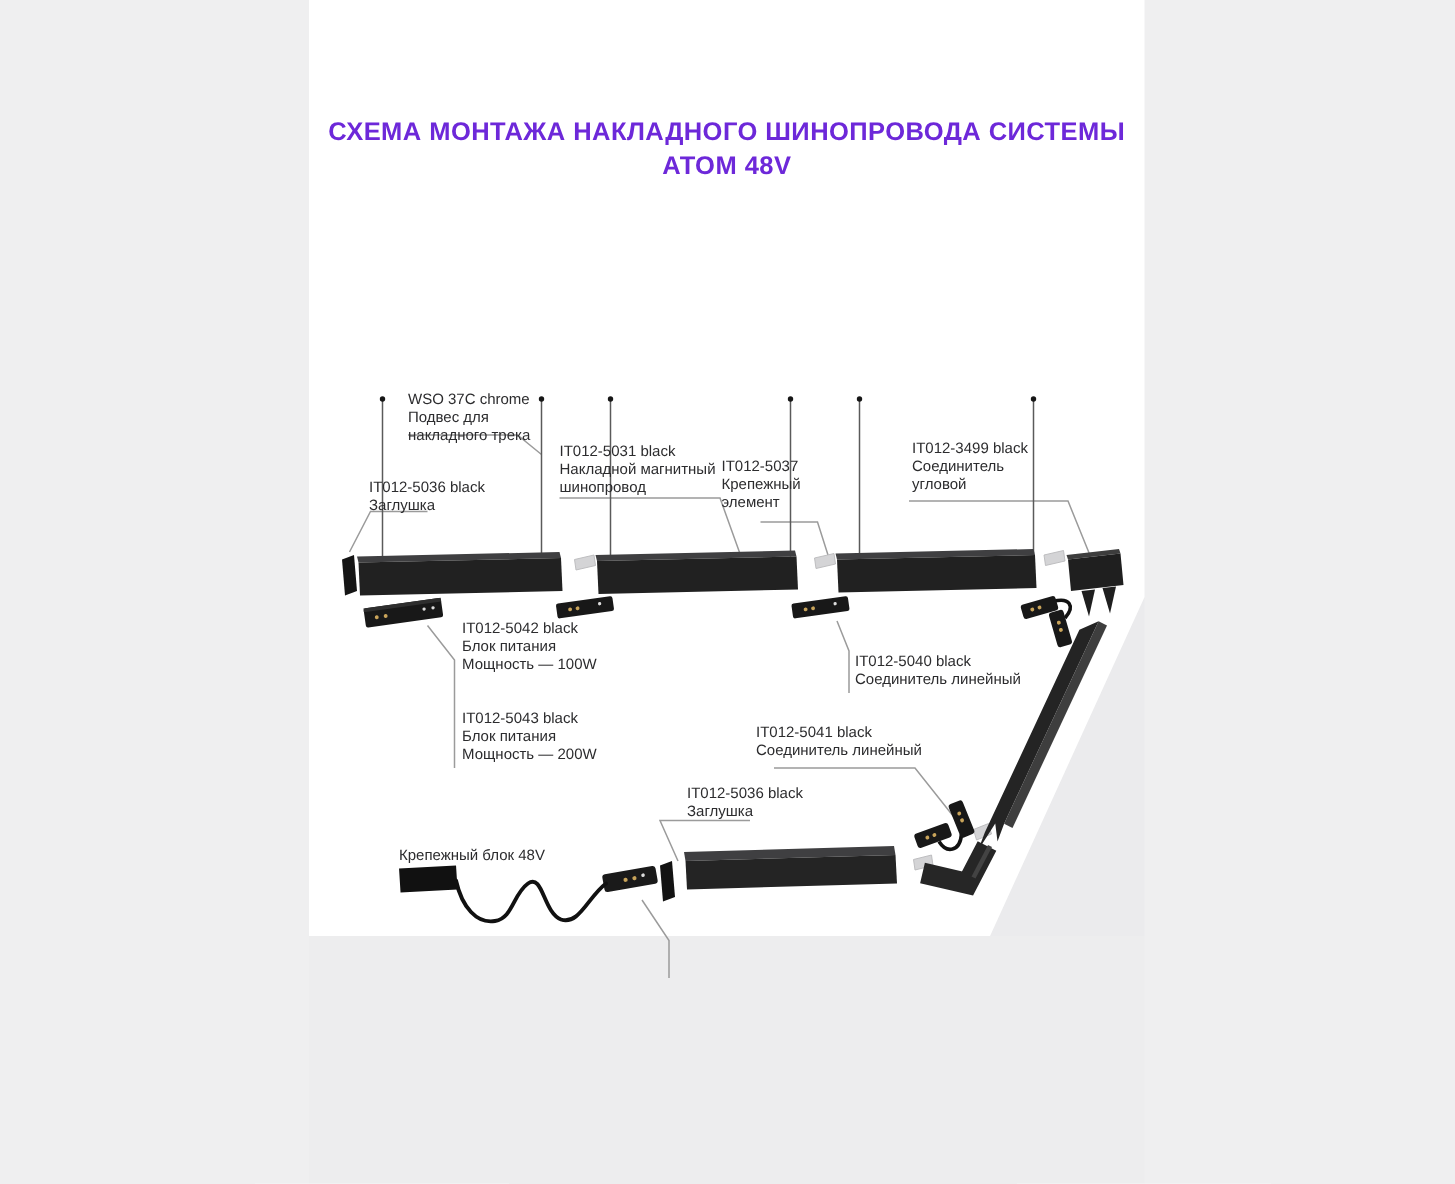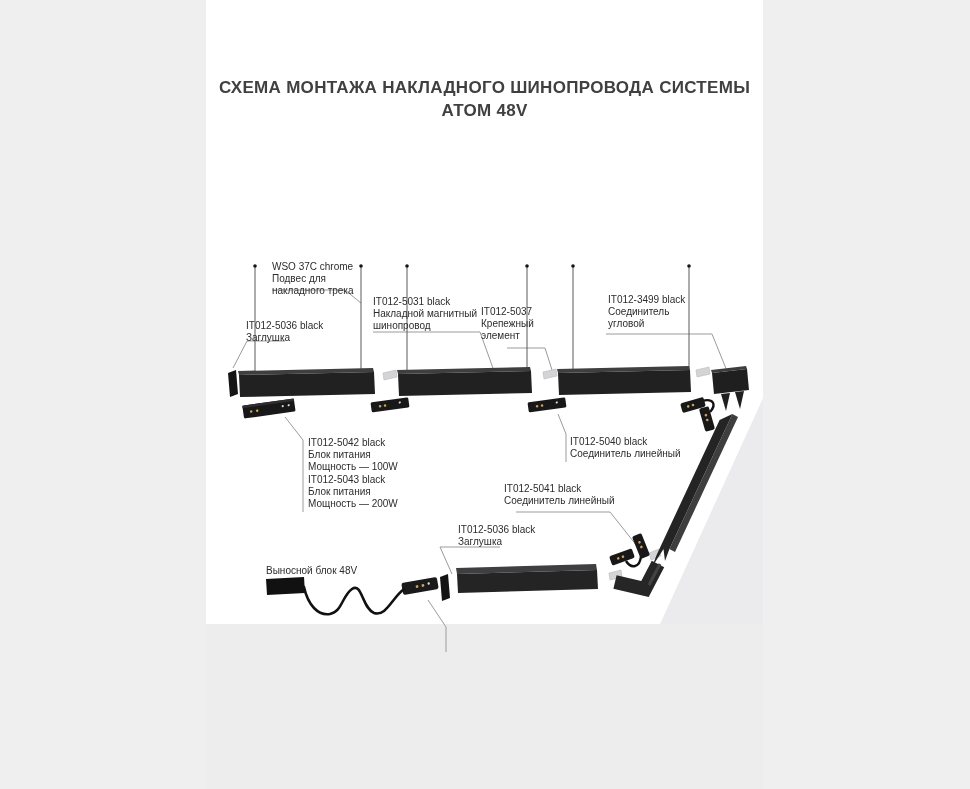--- a/index.html
+++ b/index.html
@@ -10,21 +10,21 @@
     background:#efeff0;
     overflow:hidden;
   }
   #scene{position:absolute;left:0;top:0;}
   .title{
     position:absolute;
     left:206px;top:76px;width:557px;
     text-align:center;
     font-size:17px;line-height:23px;
     font-weight:700;
-    color:#404040;
+    color:#6d28d9;
     letter-spacing:.3px;
   }
   .lbl{
     position:absolute;
     font-size:10px;line-height:12px;
     font-weight:400;
     color:#2c2c2e;
     white-space:nowrap;
   }
   .lbl span{display:block;}
@@ -209,21 +209,21 @@
     <span>Крепежный</span>
     <span>элемент</span>
   </div>
 
   <div class="lbl" style="left:608px;top:294px">
     <span>IT012-3499 black</span>
     <span>Соединитель</span>
     <span>угловой</span>
   </div>
 
-  <div class="lbl" style="left:308px;top:437px">
+  <div class="lbl" style="left:308px;top:414px">
     <span>IT012-5042 black</span>
     <span>Блок питания</span>
     <span>Мощность — 100W</span>
   </div>
 
   <div class="lbl" style="left:308px;top:474px">
     <span>IT012-5043 black</span>
     <span>Блок питания</span>
     <span>Мощность — 200W</span>
   </div>
@@ -237,17 +237,17 @@
     <span>IT012-5041 black</span>
     <span>Соединитель  линейный</span>
   </div>
 
   <div class="lbl" style="left:458px;top:524px">
     <span>IT012-5036 black</span>
     <span>Заглушка</span>
   </div>
 
   <div class="lbl" style="left:266px;top:565px">
-    <span>Выносной блок 48V</span>
+    <span>Крепежный блок 48V</span>
   </div>
 
 
 </div>
 
 </body></html>

